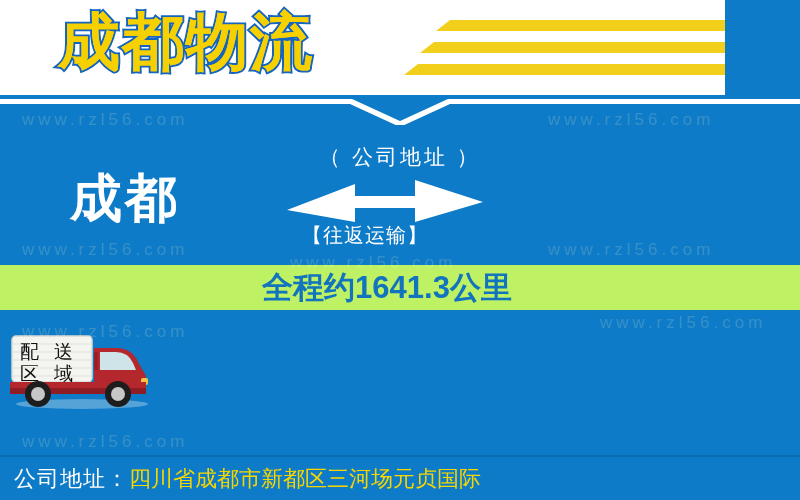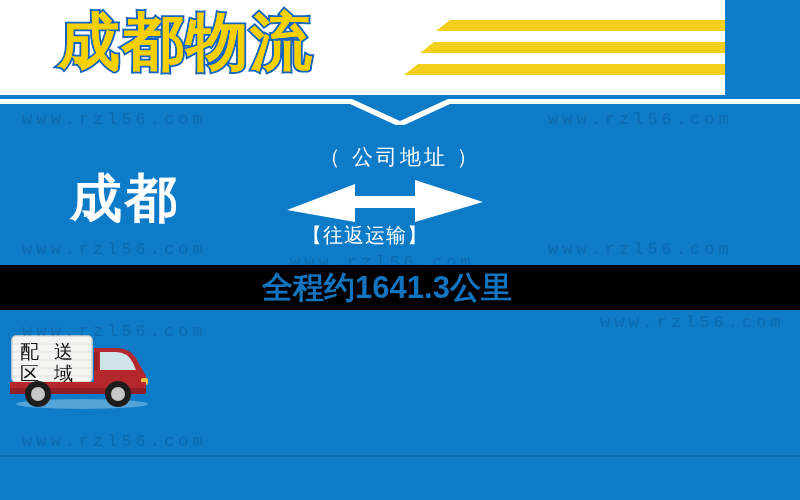--- a/index.html
+++ b/index.html
@@ -53,21 +53,21 @@
   .city.to{left:517px;}
   .arrow-box{position:absolute;left:285px;top:178px;width:200px;height:48px;}
   .arrow-box svg{display:block;}
   .round-note{
     position:absolute;left:265px;top:222px;width:200px;text-align:center;
     color:#ffffff;font-size:20px;letter-spacing:1px;white-space:nowrap;
   }
 
   
   .yellow-band{
-    position:absolute;left:0;top:265px;width:800px;height:45px;background:#000000;
+    position:absolute;left:0;top:265px;width:800px;height:45px;background:#bef264;
     display:flex;align-items:center;justify-content:center;
   }
   .yellow-band .bt{
     color:#1273be;font-size:31px;font-weight:bold;letter-spacing:0px;white-space:nowrap;
   }
   .yellow-band .gap{display:inline-block;width:26px;}
 
   
   .truck{position:absolute;left:8px;top:332px;width:148px;height:78px;}
   .truck svg{display:block;}
@@ -81,23 +81,23 @@
   .addr{
     position:absolute;left:0;top:457px;width:800px;height:43px;
     display:flex;align-items:center;padding-left:14px;box-sizing:border-box;
     white-space:nowrap;
   }
   .addr .lbl{color:#ffffff;font-size:22px;letter-spacing:1px;}
   .addr .val{color:#f7d600;font-size:22px;letter-spacing:0px;}
 
   
   .wm{
-    position:absolute;color:#0f172a;opacity:.17;font-size:17px;
+    position:absolute;color:#fef9c3;opacity:.17;font-size:17px;
     letter-spacing:4px;white-space:nowrap;pointer-events:none;
-    font-family:Liberation Mono, monospace;
+    font-family:Liberation Sans, sans-serif;
   }
   .wm.w1{left:22px;top:110px;}
   .wm.w2{left:548px;top:110px;}
   .wm.w3{left:22px;top:240px;}
   .wm.w4{left:548px;top:240px;}
   .wm.w5{left:290px;top:253px;}
   .wm.w6{left:22px;top:322px;}
   .wm.w7{left:600px;top:313px;}
   .wm.w8{left:22px;top:432px;}
 </style>
@@ -165,20 +165,24 @@
 
       <circle cx="30" cy="62" r="13" fill="#1d1d1d"></circle>
       <circle cx="30" cy="62" r="7" fill="#c7c7c7"></circle>
       <circle cx="110" cy="62" r="13" fill="#1d1d1d"></circle>
       <circle cx="110" cy="62" r="7" fill="#c7c7c7"></circle>
     </svg>
   </div>
 
 
   <div class="divider"></div>
+  <div class="addr">
+    <span class="lbl">公司地址：</span>
+    <span class="val">四川省成都市新都区三河场元贞国际</span>
+  </div>
 
   <div class="wm w1">www.rzl56.com</div>
   <div class="wm w2">www.rzl56.com</div>
   <div class="wm w3">www.rzl56.com</div>
   <div class="wm w4">www.rzl56.com</div>
   <div class="wm w5">www.rzl56.com</div>
   <div class="wm w6">www.rzl56.com</div>
   <div class="wm w7">www.rzl56.com</div>
   <div class="wm w8">www.rzl56.com</div>
 

